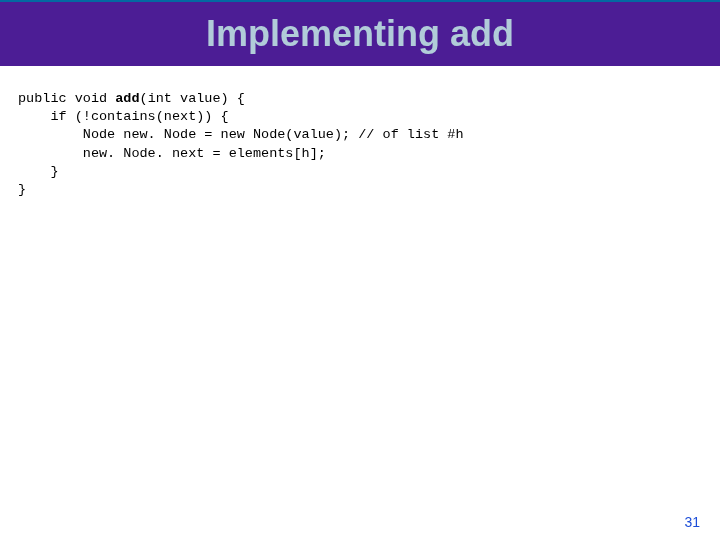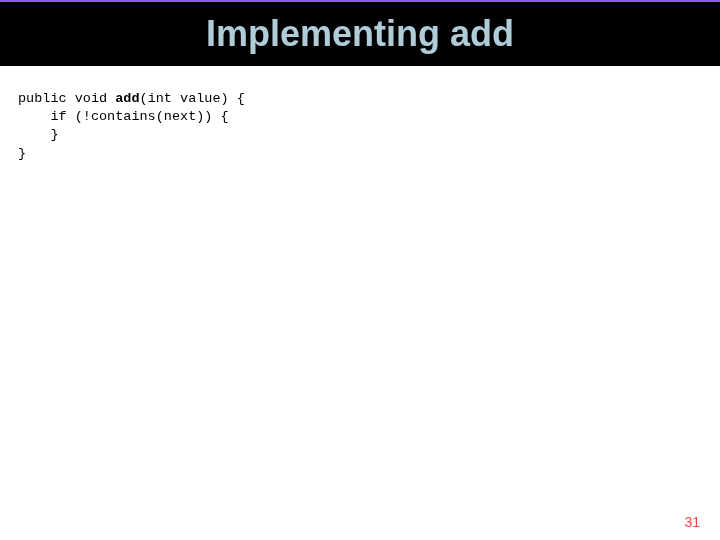--- a/index.html
+++ b/index.html
@@ -6,27 +6,27 @@
     margin: 0;
     padding: 0;
     width: 720px;
     height: 540px;
     background: #fff;
     font-family: "Courier New", Courier, monospace;
     overflow: hidden;
     position: relative;
   }
   .title-bar {
-    background: #000000;
+    background: #4c1d95;
     width: 100%;
     height: 64px;
     display: flex;
     align-items: center;
     justify-content: center;
-    border-top: 2px solid #8b5cf6;
+    border-top: 2px solid #0369a1;
   }
   .title-bar h1 {
     margin: 0;
     color: #b1ccd9;
     font-family: Verdana, Geneva, sans-serif;
     font-weight: 700;
     font-size: 36px;
     letter-spacing: 0px;
   }
   .code-area {
@@ -42,31 +42,33 @@
   }
   .bold {
     font-weight: 700;
   }
   .page-number {
     position: absolute;
     bottom: 10px;
     right: 20px;
     font-family: Verdana, Geneva, sans-serif;
     font-size: 14px;
-    color: #ef4444;
+    color: #1d4ed8;
     text-align: right;
   }
 </style>
 </head>
 <body>
 
 <div class="title-bar">
   <h1>Implementing add</h1>
 </div>
 
 <div class="code-area">
 <pre><span>public void </span><span class="bold">add</span><span>(int value) {</span></pre>
 <pre>    if (!contains(next)) {</pre>
+<pre>        Node new. Node = new Node(value); // of list #h</pre>
+<pre>        new. Node. next = elements[h];</pre>
 <pre>    }</pre>
 <pre>}</pre>
 </div>
 
 <div class="page-number">31</div>
 
 </body></html>

